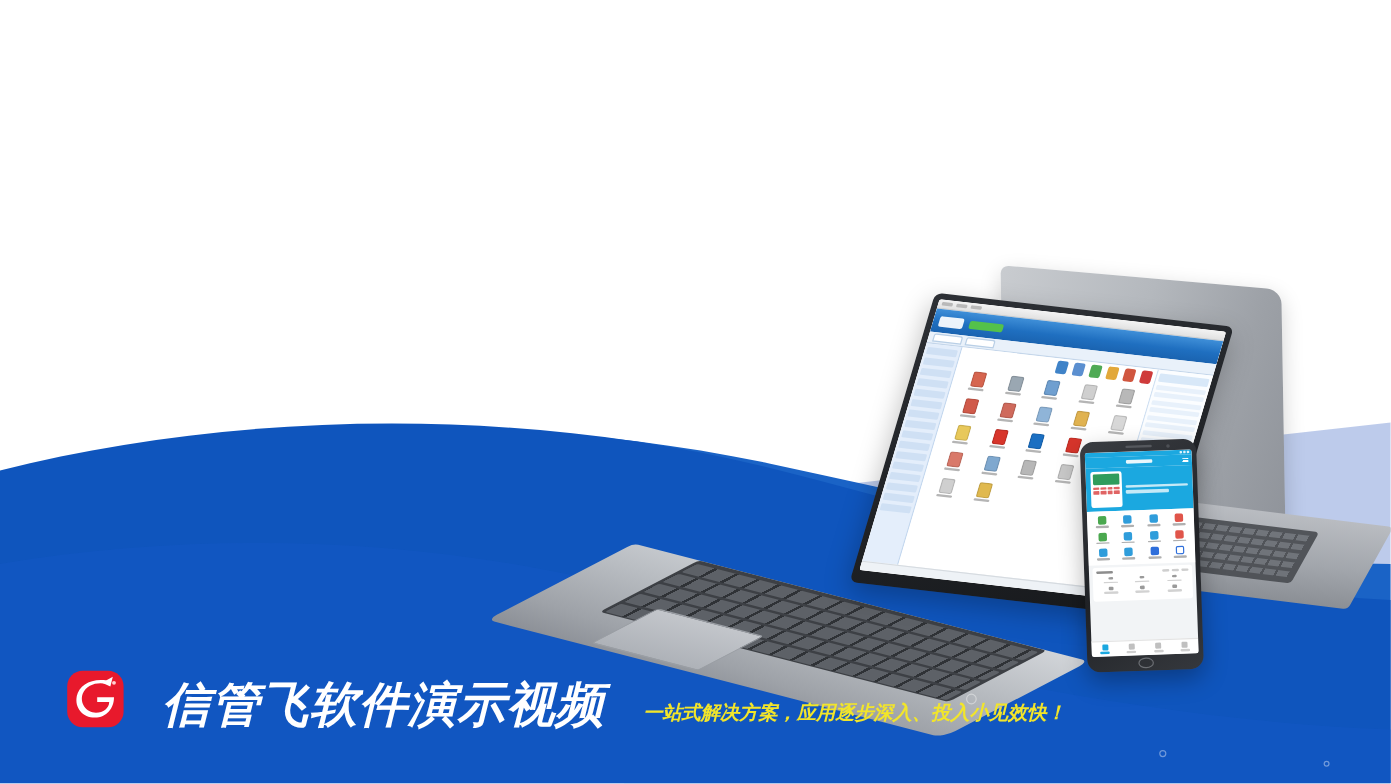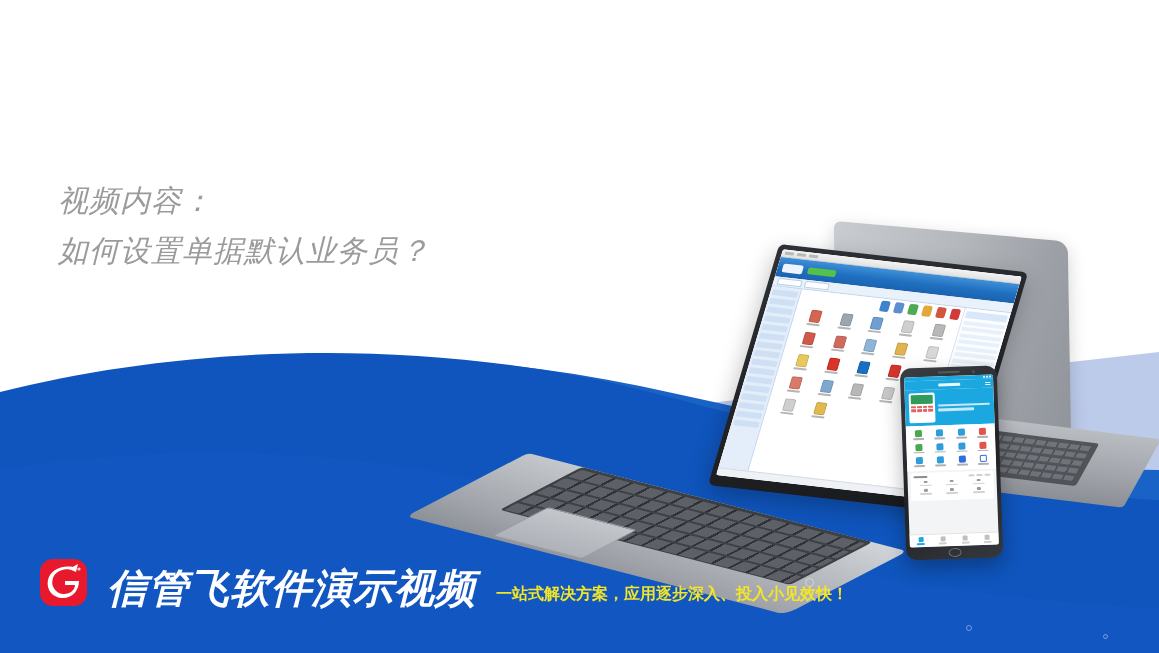--- a/index.html
+++ b/index.html
@@ -44,24 +44,24 @@
     font-size:30px;
     line-height:50px;
     letter-spacing:1px;
     font-family:"DejaVu Sans","Liberation Sans",sans-serif;
   }
   .subtitle .line { display:block; white-space:nowrap; }
 
   
   .brandbar {
     position:absolute;
-    left:40px; bottom:43px;
+    left:56px; bottom:43px;
     display:flex;
     align-items:flex-end;
-    gap:20px;
+    gap:32px;
   }
   .brand-logo {
     width:47px; height:47px;
     border-radius:13px;
     background:#e8192c;
     position:relative;
     flex:0 0 auto;
     margin-bottom:4px;
     overflow:hidden;
   }
@@ -74,20 +74,21 @@
     font-style:italic;
     letter-spacing:1px;
     white-space:nowrap;
     font-family:"DejaVu Sans","Liberation Sans",sans-serif;
   }
   .brand-tag {
     color:#f2e52a;
     font-size:16px;
     line-height:18px;
     font-weight:bold;
+    font-style:italic;
     white-space:nowrap;
     margin-bottom:7px;
     font-family:"DejaVu Sans","Liberation Sans",sans-serif;
   }
 
   
   .dot {
     position:absolute;
     border:1.5px solid rgba(255,255,255,0.40);
     border-radius:50%;
@@ -322,24 +323,20 @@
 
       <path d="M0,398 C180,350 420,340 640,386 C820,424 990,470 1159,470 L1159,653 L0,653 Z" fill="#1a63c6"></path>
 
       <path d="M0,392 C190,344 430,336 650,392 C830,438 1000,492 1159,500 L1159,653 L0,653 Z" fill="#0f55bd"></path>
 
       <path d="M0,470 C180,440 380,448 560,500 C760,558 960,600 1159,608 L1159,653 L0,653 Z" fill="#1458c4" opacity="0.55"></path>
     </svg>
   </div>
 
 
-  <div class="subtitle">
-    <span class="line">视频内容：</span>
-    <span class="line">如何设置单据默认业务员？</span>
-  </div>
 
   <div class="devices">
 
     <div class="laptop-rear">
       <div class="lid"></div>
       <div class="base"></div>
       <div class="keys">
         <div class="keyrow" style="top:4px"></div>
         <div class="keyrow" style="top:12px"></div>
         <div class="keyrow" style="top:20px"></div>

